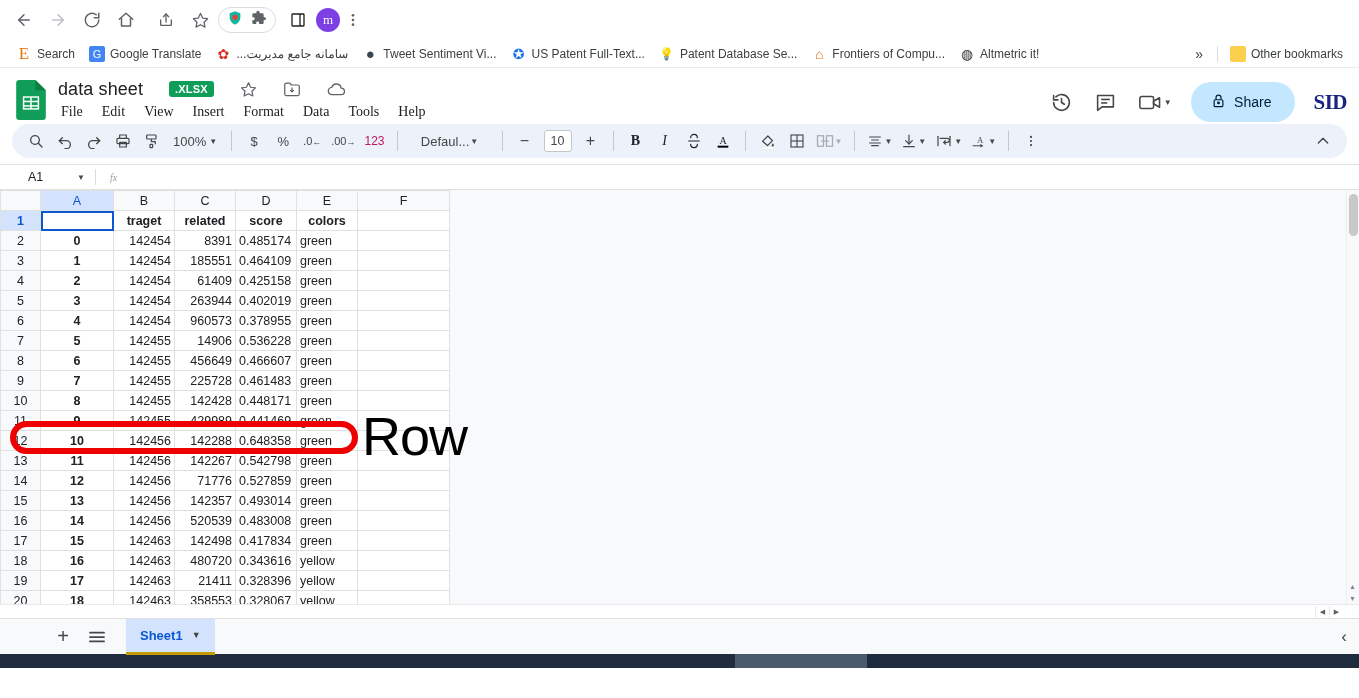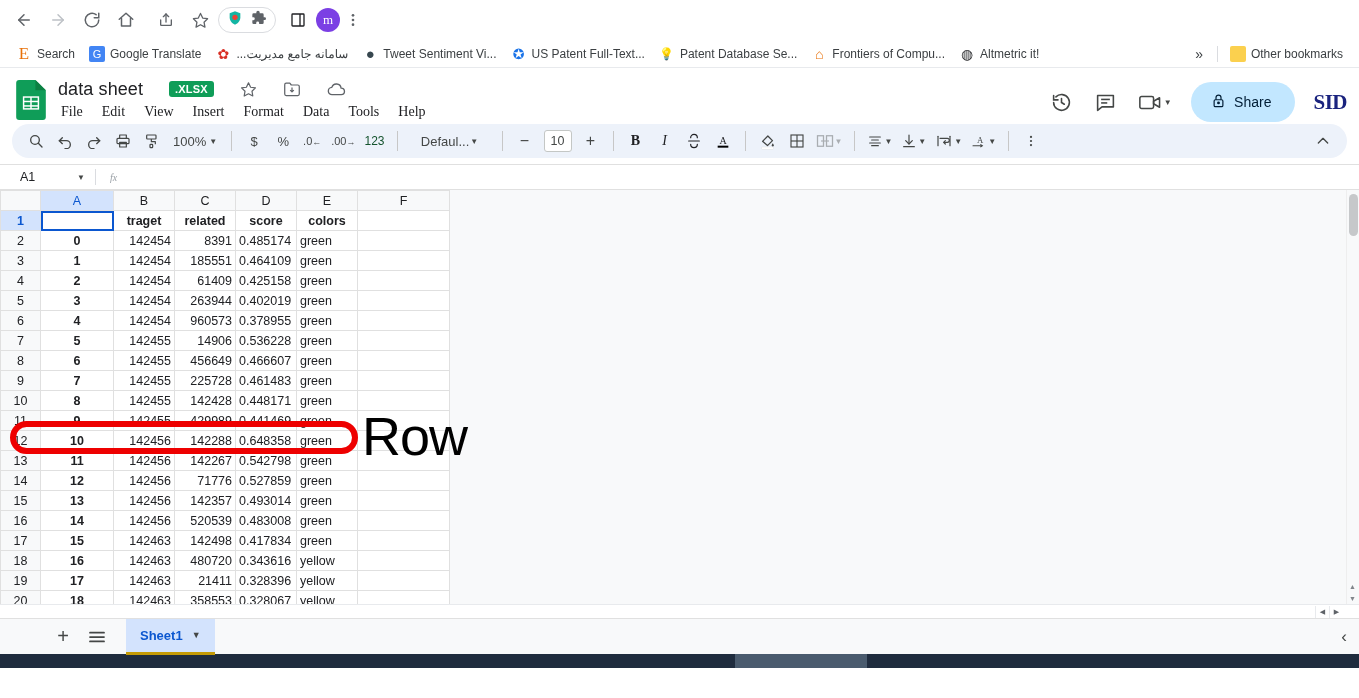--- a/index.html
+++ b/index.html
@@ -163,21 +163,21 @@
   .tb-spacer { flex:1 1 auto; }
 
   
   .formula-bar {
     height:26px; display:flex; align-items:center;
     border-top:1px solid #e0e0e0; border-bottom:1px solid #e0e0e0;
     background:#fff; font-size:12.5px; color:#202124;
   }
   .namebox {
     width:95px; height:100%; display:flex; align-items:center;
-    padding-left:20px; gap:16px;
+    padding-left:28px; gap:16px;
   }
   .namebox-val { flex:1 1 auto; }
   .namebox-caret { color:#444746; font-size:8px; padding-right:10px;}
   .fx-sep { width:1px; height:16px; background:#dadce0; }
   .fx-label {
     padding: 0 14px; color:#9aa0a6; font-style:italic;
     font-family:"Liberation Serif", serif; font-size:10px;
   }
   .formula-input { flex:1 1 auto; }
 
@@ -532,21 +532,21 @@
     </div>
     <div class="tb-sep"></div>
     <div class="tb">$</div>
     <div class="tb">%</div>
     <div class="tb">
       <span style="font-size:11px;">.0<span style="font-size:9px;">←</span></span>
     </div>
     <div class="tb">
       <span style="font-size:11px;">.00<span style="font-size:9px;">→</span></span>
     </div>
-    <div class="tb" style="color:#14532d;font-size:12px;">123</div>
+    <div class="tb" style="color:#be185d;font-size:12px;">123</div>
     <div class="tb-sep"></div>
     <div class="tb wide font-ctl">
       <span class="font-name">Defaul...</span>
       <span class="caret">▼</span>
     </div>
     <div class="tb-sep"></div>
     <div class="tb" style="font-size:16px;">−</div>
     <div class="tb">
       <span class="size-box">10</span>
     </div>

